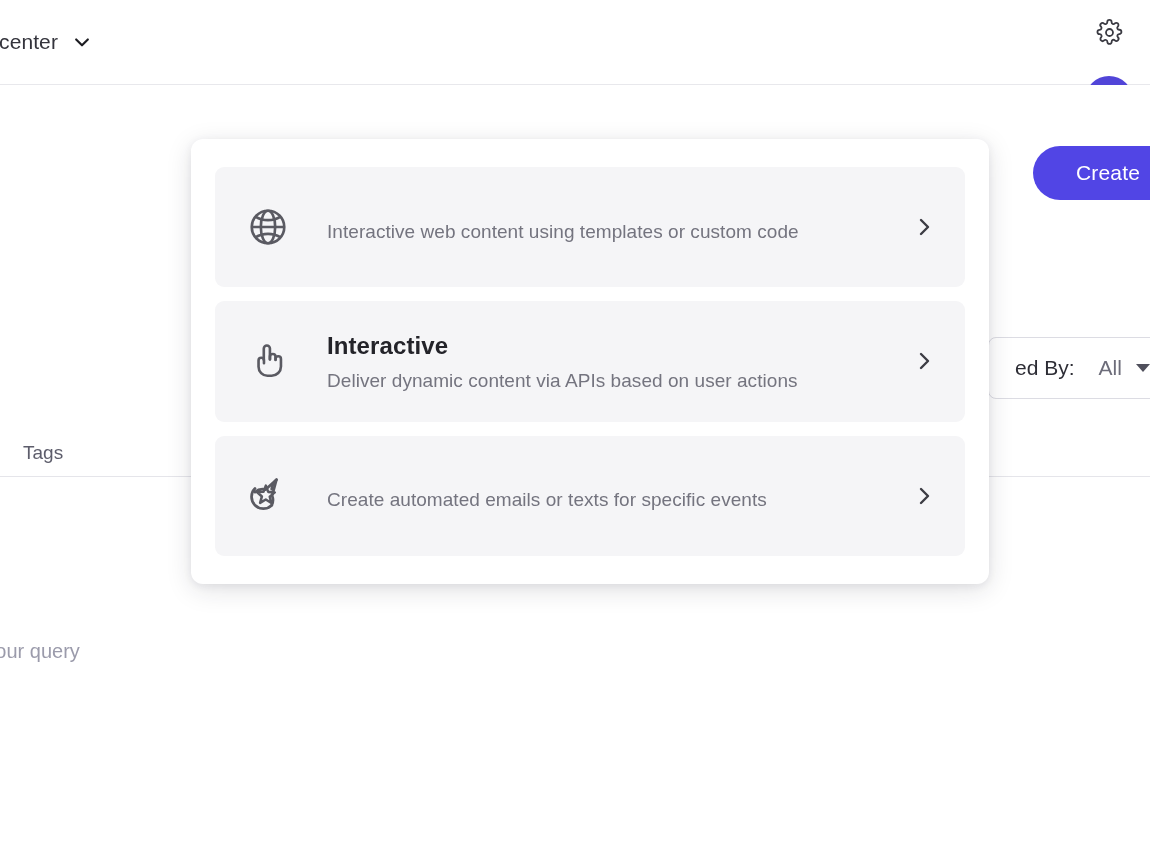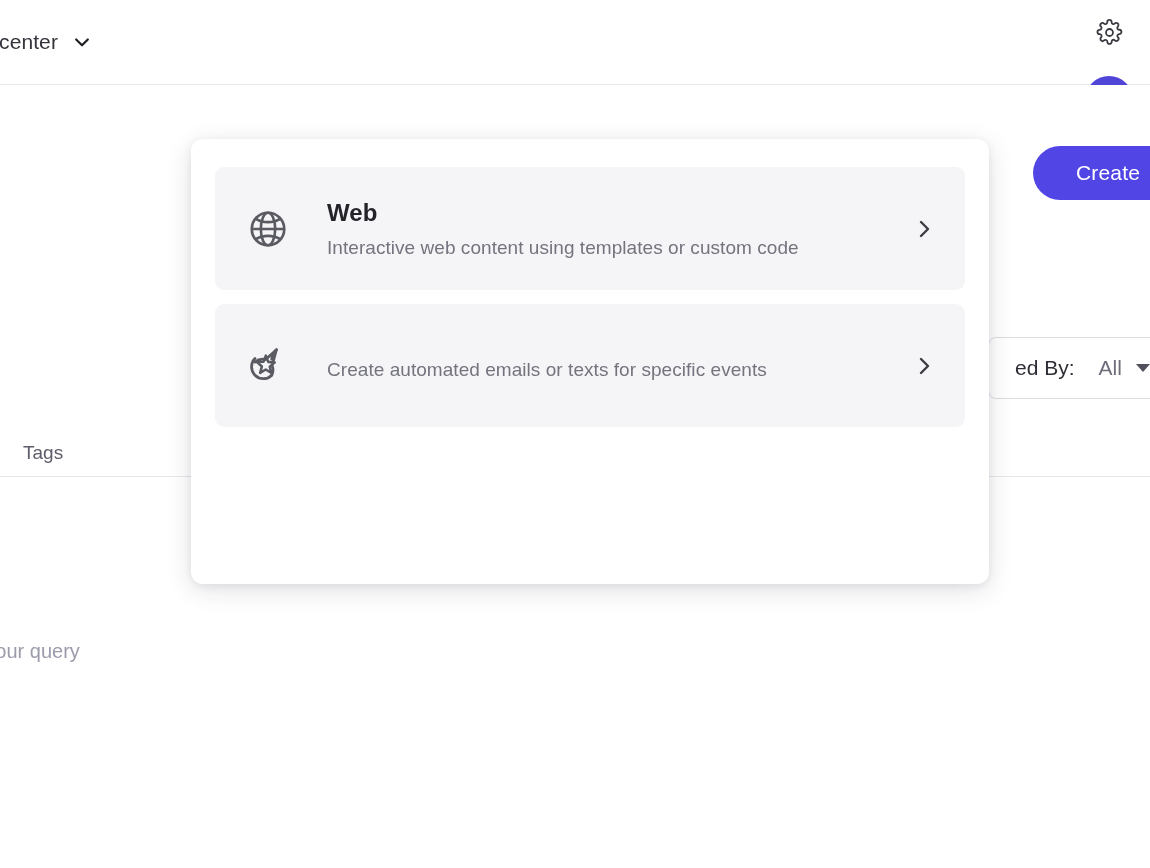--- a/index.html
+++ b/index.html
@@ -154,30 +154,47 @@
       <div class="opt-icon">
         <svg width="42" height="42" viewBox="0 0 24 24" fill="none" stroke="#5a5a62" stroke-width="1.5">
           <circle cx="12" cy="12" r="9.3"></circle>
           <line x1="2.7" y1="12" x2="21.3" y2="12"></line>
           <ellipse cx="12" cy="12" rx="4.1" ry="9.3"></ellipse>
           <path d="M5 6.2c1.9 1.2 4.3 1.9 7 1.9s5.1-.7 7-1.9"></path>
           <path d="M5 17.8c1.9-1.2 4.3-1.9 7-1.9s5.1.7 7 1.9"></path>
         </svg>
       </div>
       <div class="opt-text">
-        <div class="opt-title">Web</div>
         <div class="opt-desc">Interactive web content using templates or custom code</div>
       </div>
       <div class="opt-chev">
         <svg width="24" height="24" viewBox="0 0 24 24" fill="none" stroke="#3c3c44" stroke-width="2.4" stroke-linecap="round" stroke-linejoin="round">
           <polyline points="9,5 16,12 9,19"></polyline>
         </svg>
       </div>
     </div>
 
+    <div class="option-card">
+      <div class="opt-icon">
+        <svg width="42" height="42" viewBox="0 0 24 24" fill="none" stroke="#5a5a62" stroke-width="1.5" stroke-linecap="round" stroke-linejoin="round">
+          <path d="M9.6 11.3V4.9a1.75 1.75 0 0 1 3.5 0v6.1"></path>
+          <path d="M13.1 11.1V9.6a1.6 1.6 0 0 1 3.2 0v1.6"></path>
+          <path d="M16.3 11.4v-.6a1.55 1.55 0 0 1 3.1 0v4.3a5.3 5.3 0 0 1-5.3 5.3h-2.4a5.1 5.1 0 0 1-5.1-5.1v-3.6a1.55 1.55 0 0 1 3.1 0v1.6"></path>
+        </svg>
+      </div>
+      <div class="opt-text">
+        <div class="opt-title">Interactive</div>
+        <div class="opt-desc">Deliver dynamic content via APIs based on user actions</div>
+      </div>
+      <div class="opt-chev">
+        <svg width="24" height="24" viewBox="0 0 24 24" fill="none" stroke="#3c3c44" stroke-width="2.4" stroke-linecap="round" stroke-linejoin="round">
+          <polyline points="9,5 16,12 9,19"></polyline>
+        </svg>
+      </div>
+    </div>
 
     <div class="option-card">
       <div class="opt-icon">
         <svg width="44" height="44" viewBox="0 0 24 24" fill="none" stroke="#5a5a62" stroke-width="1.5" stroke-linecap="round" stroke-linejoin="round">
           <path d="M14.6 5.6 16 9.3l3.9.3-3 2.5.95 3.8-3.3-2.1-3.35 2 1.05-3.8-2.95-2.6 3.9-.2z" transform="translate(-2.6 1.2) scale(0.92)"></path>
           <path d="M16.6 3.1c-1.5 1.5-2.4 3.3-2.6 5.2"></path>
           <path d="M4.9 7.9a6.45 6.45 0 1 0 9.15 9.1"></path>
           <path d="M14.05 17a6.45 6.45 0 0 0 .2-5.2l2.35-8.7-5.9 5.4a6.45 6.45 0 0 0-5.8 1.4"></path>
         </svg>
       </div>

